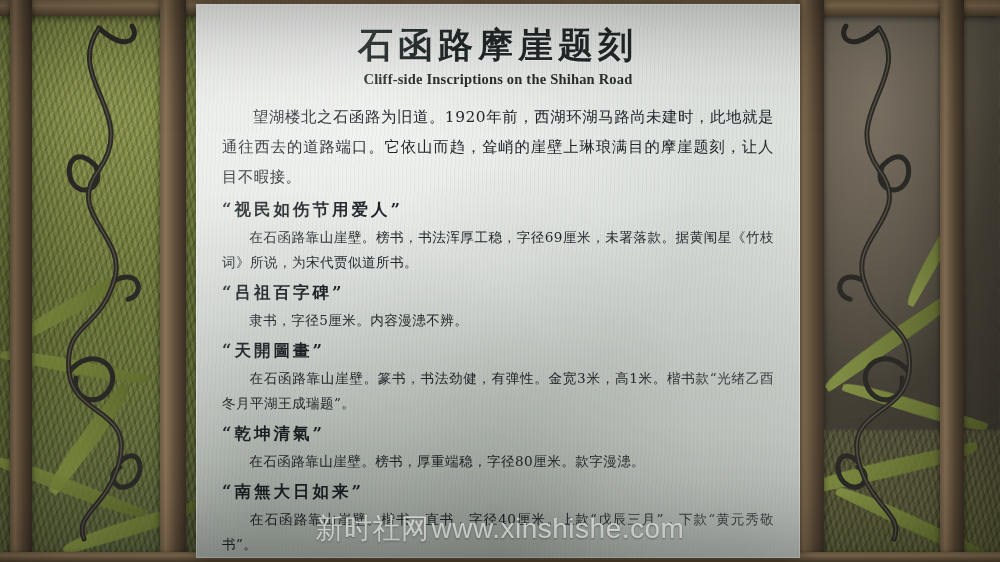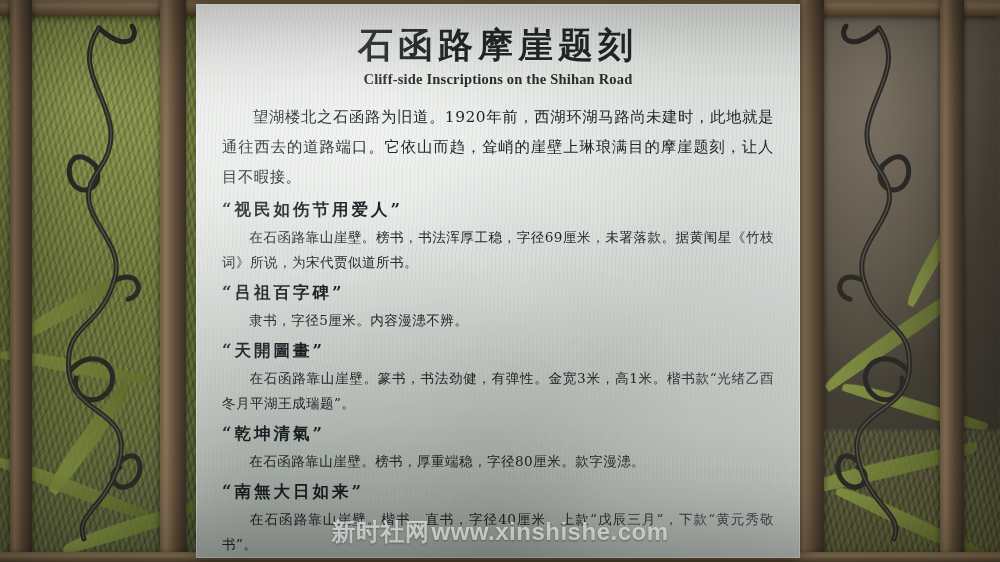--- a/index.html
+++ b/index.html
@@ -166,22 +166,22 @@
   }
   .entry-body .indent { display: inline-block; width: 2em; }
 
   
   #watermark {
     position: absolute;
     left: 0; right: 0;
     bottom: 14px;
     text-align: center;
     font-family: "Liberation Sans", sans-serif;
-    font-size: 24px;
-    font-weight: 700;
+    font-size: 28px;
+    font-weight: 400;
     color: rgba(255,255,255,.82);
     text-shadow: 0 1px 2px rgba(60,70,60,.55);
     letter-spacing: .5px;
     pointer-events: none;
     white-space: nowrap;
   }
   #watermark .wm-cn { margin-right: 2px; }
 
   .vignette {
     position: absolute;

